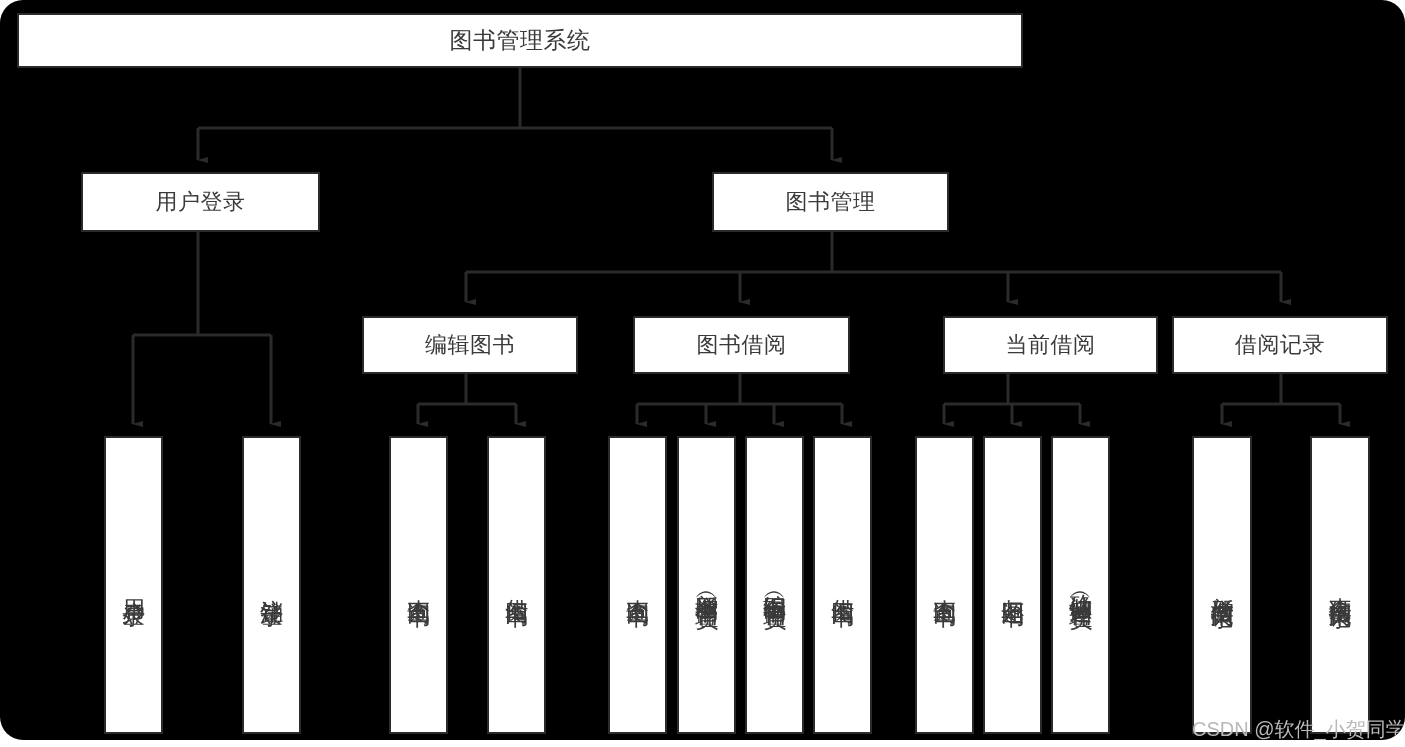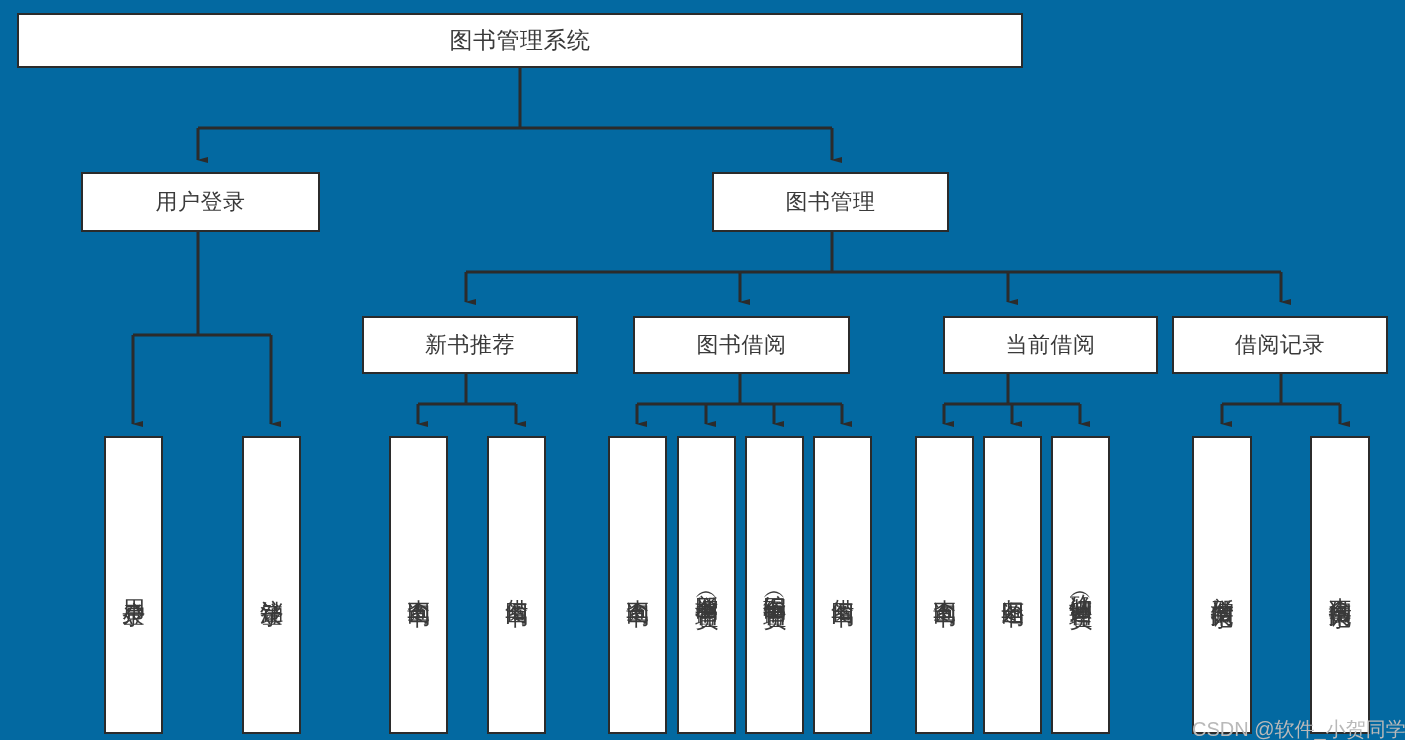--- a/index.html
+++ b/index.html
@@ -8,22 +8,23 @@
     padding: 0;
     background: #ffffff;
   }
   body {
     font-family: "Liberation Sans", "DejaVu Sans", sans-serif;
   }
   #diagram-root {
     position: relative;
     width: 1405px;
     height: 740px;
-    background: #0369a1;
+    background: #000000;
     overflow: hidden;
+    border-radius: 23px;
   }
   #diagram-svg {
     position: absolute;
     left: 0;
     top: 0;
     width: 1405px;
     height: 747px;
   }
   .node-box {
     position: absolute;
@@ -126,21 +127,21 @@
 
   <div class="node-box" style="left:81px; top:172px; width:239px; height:60px;">
     <span class="node-label h-label">用户登录</span>
   </div>
 
   <div class="node-box" style="left:712px; top:172px; width:237px; height:60px;align-items:center;">
     <span class="node-label h-label">图书管理</span>
   </div>
 
   <div class="node-box" style="left:362px; top:316px; width:216px; height:58px;">
-    <span class="node-label h-label">新书推荐</span>
+    <span class="node-label h-label">编辑图书</span>
   </div>
 
   <div class="node-box" style="left:633px; top:316px; width:217px; height:58px;">
     <span class="node-label h-label">图书借阅</span>
   </div>
 
   <div class="node-box" style="left:903px; top:316px; width:215px; height:58px;margin-left:40px;">
     <span class="node-label h-label">当前借阅</span>
   </div>
 

